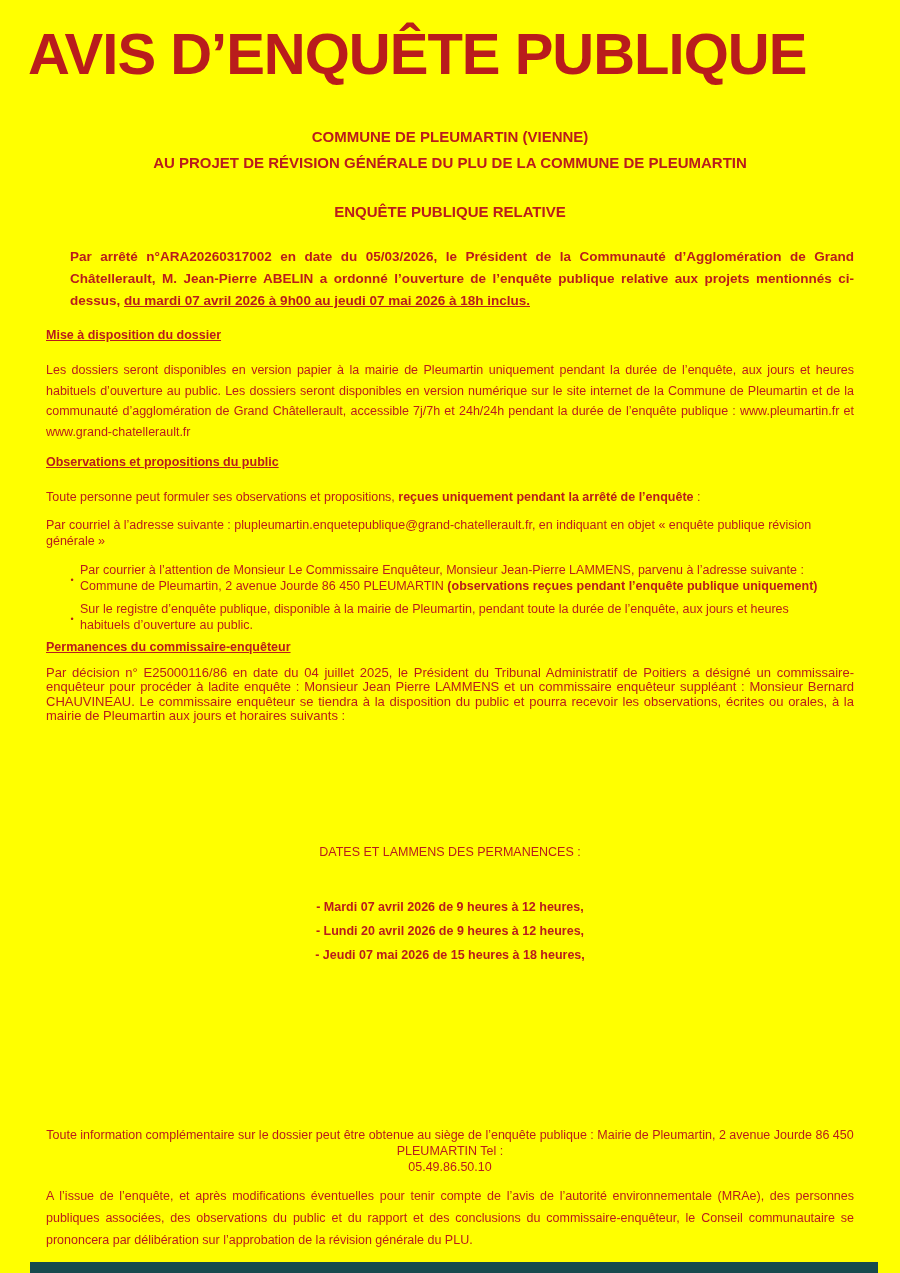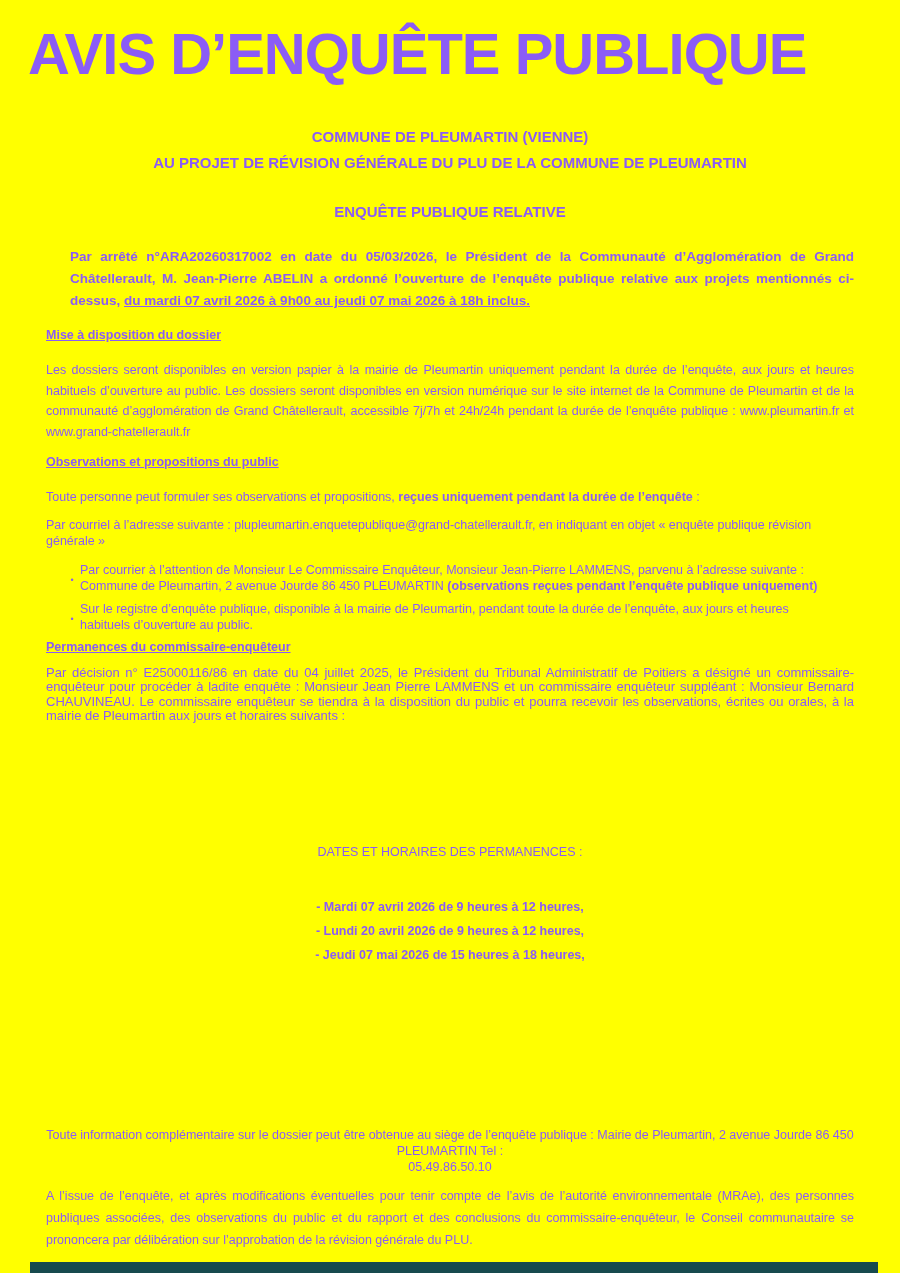--- a/index.html
+++ b/index.html
@@ -1,20 +1,20 @@
 <!DOCTYPE html>
 <html lang="fr"><head>
 <meta charset="utf-8">
 <style>
   html,body { margin:0; padding:0; }
   .page {
     position:relative;
     width:900px; height:1273px;
     background:#FFFF00;
-    color:#8b5cf6;
+    color:#b91c1c;
     font-family:"Liberation Sans", sans-serif;
     overflow:hidden;
     box-sizing:border-box;
   }
   .title {
     margin:0;
     padding:22px 0 0 28px;
     font-size:58px;
     font-weight:900;
     letter-spacing:-1px;
@@ -91,40 +91,40 @@
   <div class="content">
 
     <p class="intro"><span>Par arrêté n°ARA20260317002 en date du 05/03/2026, le Président de la Communauté d’Agglomération de Grand Châtellerault, M. Jean-Pierre ABELIN a ordonné l’ouverture de l’enquête publique relative aux projets mentionnés ci-dessus, </span><span class="u">du mardi 07 avril 2026 à 9h00 au jeudi 07 mai 2026 à 18h inclus.</span></p>
 
     <div class="heading h-dossier">Mise à disposition du dossier</div>
 
     <p class="p-dossier">Les dossiers seront disponibles en version papier à la mairie de Pleumartin uniquement pendant la durée de l’enquête, aux jours et heures habituels d’ouverture au public.  Les dossiers seront disponibles en version numérique sur le site internet de la Commune de Pleumartin et de la communauté d’agglomération de Grand Châtellerault, accessible 7j/7h et 24h/24h pendant la durée de l’enquête publique :  www.pleumartin.fr et www.grand-chatellerault.fr</p>
 
     <div class="heading h-obs">Observations et propositions du public</div>
 
-    <p class="p-toute"><span>Toute personne peut formuler ses observations et propositions, </span><span class="bold">reçues uniquement pendant la durée de l’enquête</span><span> :</span></p>
+    <p class="p-toute"><span>Toute personne peut formuler ses observations et propositions, </span><span class="bold">reçues uniquement pendant la arrêté de l’enquête</span><span> :</span></p>
 
     <p class="p-courriel"><span>Par courriel à l’adresse suivante :  plupleumartin.enquetepublique@grand-chatellerault.fr, en indiquant en objet « enquête publique révision générale »</span></p>
 
     <div class="bullets">
       <div class="bullet">
         <span class="dot"></span>
         <span class="btxt"><span>Par courrier à l’attention de Monsieur Le Commissaire Enquêteur, Monsieur Jean-Pierre LAMMENS, parvenu à l’adresse suivante : Commune de Pleumartin, 2 avenue Jourde 86 450 PLEUMARTIN </span><span class="bold">(observations reçues pendant l’enquête publique uniquement)</span></span>
       </div>
       <div class="bullet">
         <span class="dot"></span>
         <span class="btxt">Sur le registre d’enquête publique, disponible à la mairie de Pleumartin, pendant toute la durée de l’enquête, aux jours et heures habituels d’ouverture au public.</span>
       </div>
     </div>
 
     <div class="heading h-perm">Permanences du commissaire-enquêteur</div>
 
     <p class="p-decision">Par décision n° E25000116/86 en date du 04 juillet 2025, le Président du Tribunal Administratif de Poitiers a désigné un commissaire-enquêteur pour procéder à ladite enquête : Monsieur Jean Pierre LAMMENS et un commissaire enquêteur suppléant : Monsieur Bernard CHAUVINEAU. Le commissaire enquêteur se tiendra à la disposition du public et pourra recevoir les observations, écrites ou orales, à la mairie de Pleumartin aux jours et horaires suivants :</p>
 
-    <div class="center schedule-title">DATES ET HORAIRES DES PERMANENCES :</div>
+    <div class="center schedule-title">DATES ET LAMMENS DES PERMANENCES :</div>
 
     <div class="center date-line date-first">- Mardi 07 avril 2026 de 9 heures à 12 heures,</div>
     <div class="center date-line date-next">- Lundi 20 avril 2026 de 9 heures à 12 heures,</div>
     <div class="center date-line date-next">- Jeudi 07 mai 2026 de 15 heures à 18 heures,</div>
 
     <div class="center info-block">
       <span>Toute information complémentaire sur le dossier peut être obtenue au siège de l’enquête publique : Mairie de Pleumartin, 2 avenue Jourde 86 450 PLEUMARTIN  Tel :</span><br>
       <span>05.49.86.50.10</span>
     </div>
 

